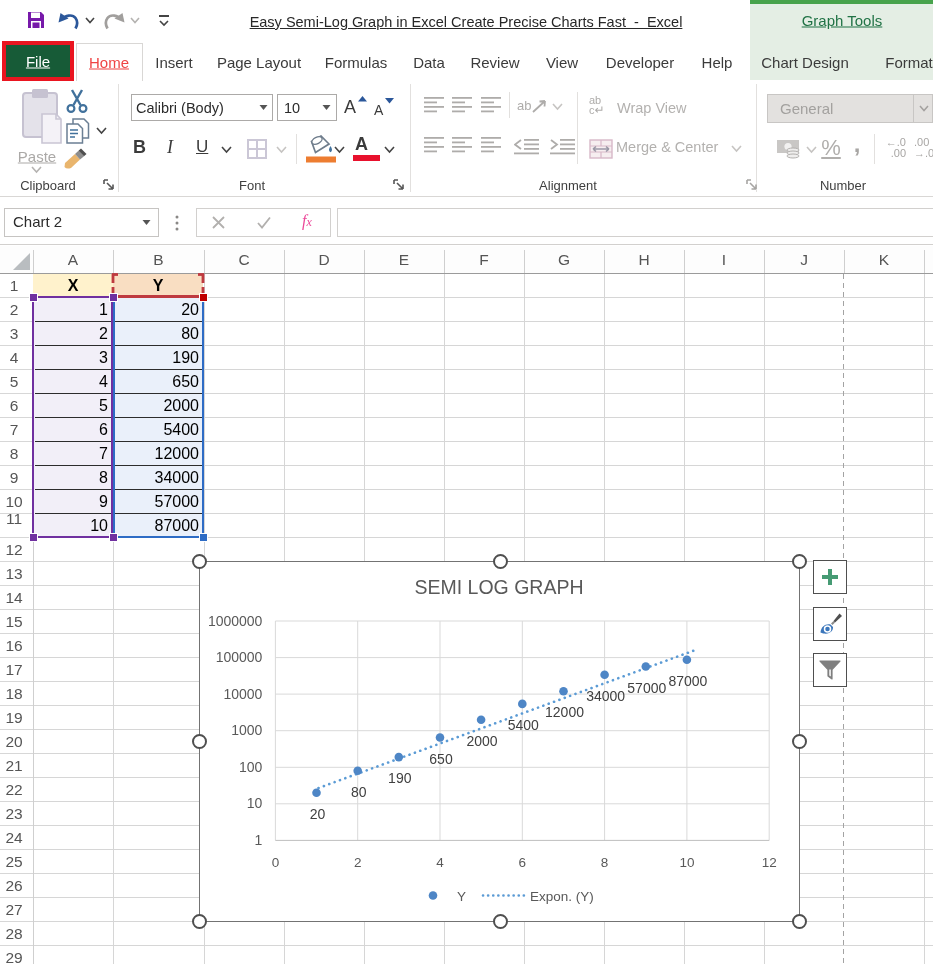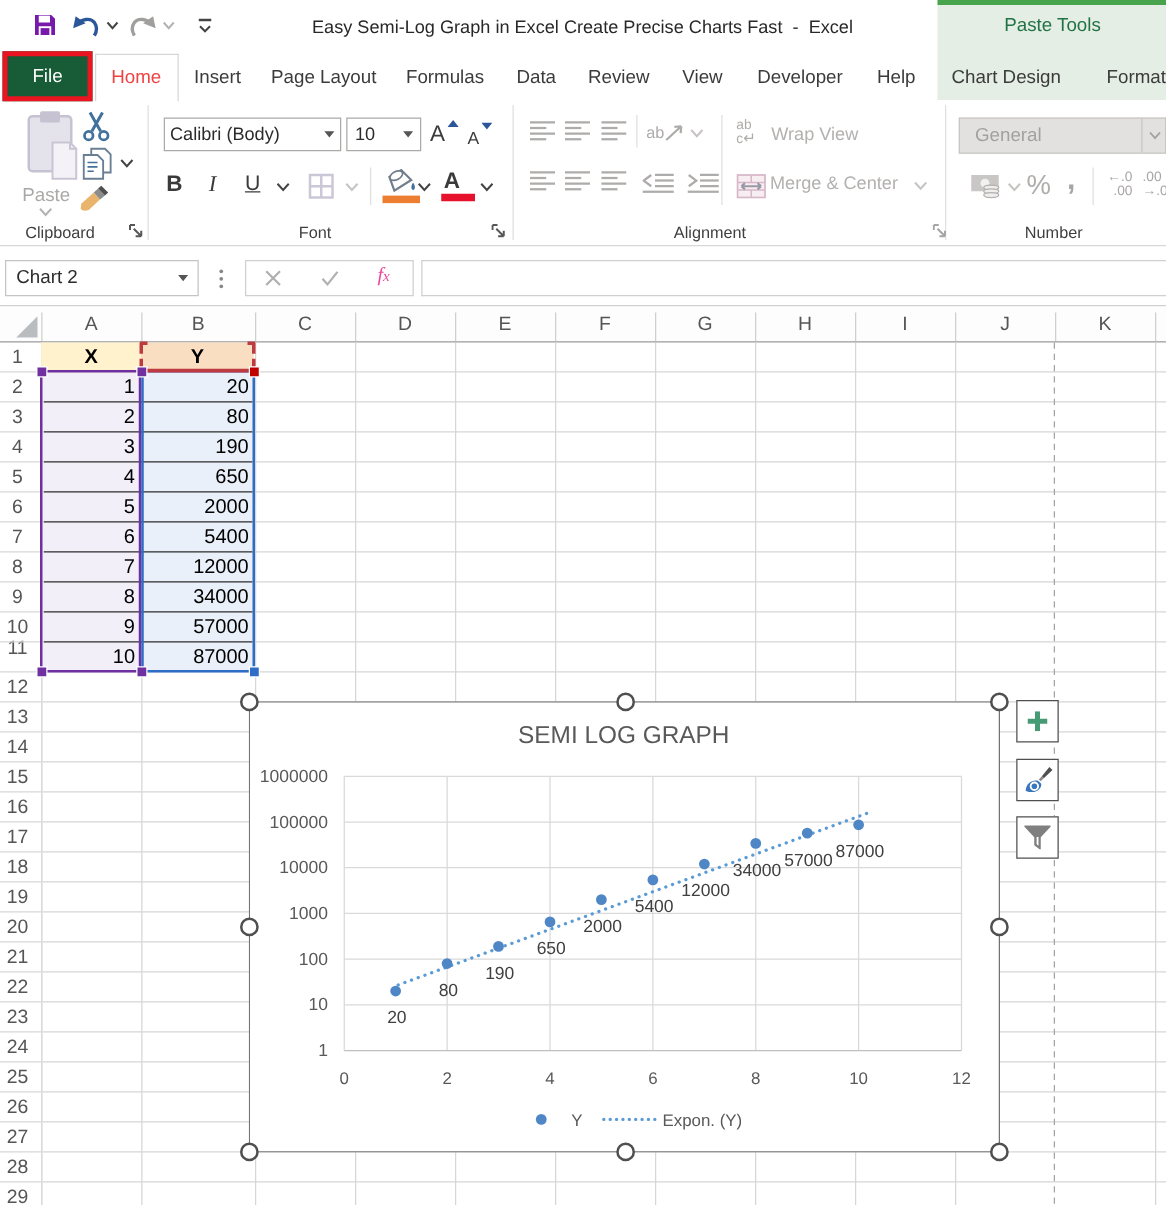--- a/index.html
+++ b/index.html
@@ -1,40 +1,40 @@
 <!DOCTYPE html>
 <html><head>
 <meta charset="utf-8">
 <style>
   html,body{margin:0;padding:0;}
   #app{position:relative;width:933px;height:964px;background:#fff;overflow:hidden;
        font-family:"Liberation Sans",sans-serif;-webkit-font-smoothing:antialiased;}
   .abs{position:absolute;}
-  .ctr{transform:translate(-50%,-50%);white-space:nowrap;}
+  .ctr{transform:translate(-50%,-50%);white-space:nowrap;text-decoration:underline;}
   .tab{position:absolute;top:62px;transform:translate(-50%,-50%);font-size:15px;color:#3b3b3b;white-space:nowrap;}
   .glabel{position:absolute;top:178px;transform:translateX(-50%);font-size:13px;color:#3f3f3f;white-space:nowrap;}
   .vsep{position:absolute;top:84px;height:108px;width:1px;background:#e2e0de;}
   .isep{position:absolute;width:1px;background:#e2e0de;}
   .colhdr{position:absolute;top:247px;height:26px;line-height:26px;transform:translateX(-50%);font-size:15.5px;color:#555555;}
   .rowhdr{position:absolute;left:0;width:28px;text-align:center;height:24px;line-height:24px;font-size:15.5px;color:#555555;}
   .vline{position:absolute;width:1px;background:#d6d6d6;}
   .hline{position:absolute;height:1px;background:#d6d6d6;}
   .cellv{position:absolute;height:24px;line-height:24px;font-size:16px;color:#000;text-align:right;}
   .blkline{position:absolute;left:35px;width:167px;height:1px;background:#2c2c2c;}
   .handle{position:absolute;width:7px;height:7px;box-shadow:0 0 0 1px #fff;}
   .circ{position:absolute;width:11px;height:11px;border:2px solid #4f4f4f;border-radius:50%;background:#fff;}
   .cbtn{position:absolute;left:813px;width:34px;height:34px;background:#fff;border:1.7px solid #4f4f4f;box-sizing:border-box;}
 </style>
 </head>
 <body>
 <div id="app">
 
   <div class="abs" style="left:750px;top:0;width:183px;height:4px;background:#47a34c;"></div>
   <div class="abs" style="left:750px;top:4px;width:183px;height:76px;background:#e4eee4;"></div>
-  <div class="abs ctr" style="left:842px;top:20px;font-size:15px;color:#217346;">Paste Tools</div>
+  <div class="abs ctr" style="left:842px;top:20px;font-size:15px;color:#217346;">Graph Tools</div>
   <div class="abs ctr" style="left:466px;top:22px;font-size:14.5px;color:#282828;">Easy Semi-Log Graph in Excel Create Precise Charts Fast&nbsp; -&nbsp; Excel</div>
 
   <div id="qat">
   <svg class="abs" style="left:27px;top:11px;" width="18" height="18">
         <path d="M1 1 H14 L17 4 V17 H1 Z" fill="#7719aa"></path>
         <rect x="4" y="1.5" width="9" height="5.5" fill="#fff"></rect>
         <rect x="4" y="10" width="10" height="7" fill="#fff"></rect>
         <rect x="5.5" y="11.5" width="7" height="5.5" fill="#7719aa"></rect>
       </svg>
   <svg class="abs" style="left:58px;top:12px;" width="22" height="18">

